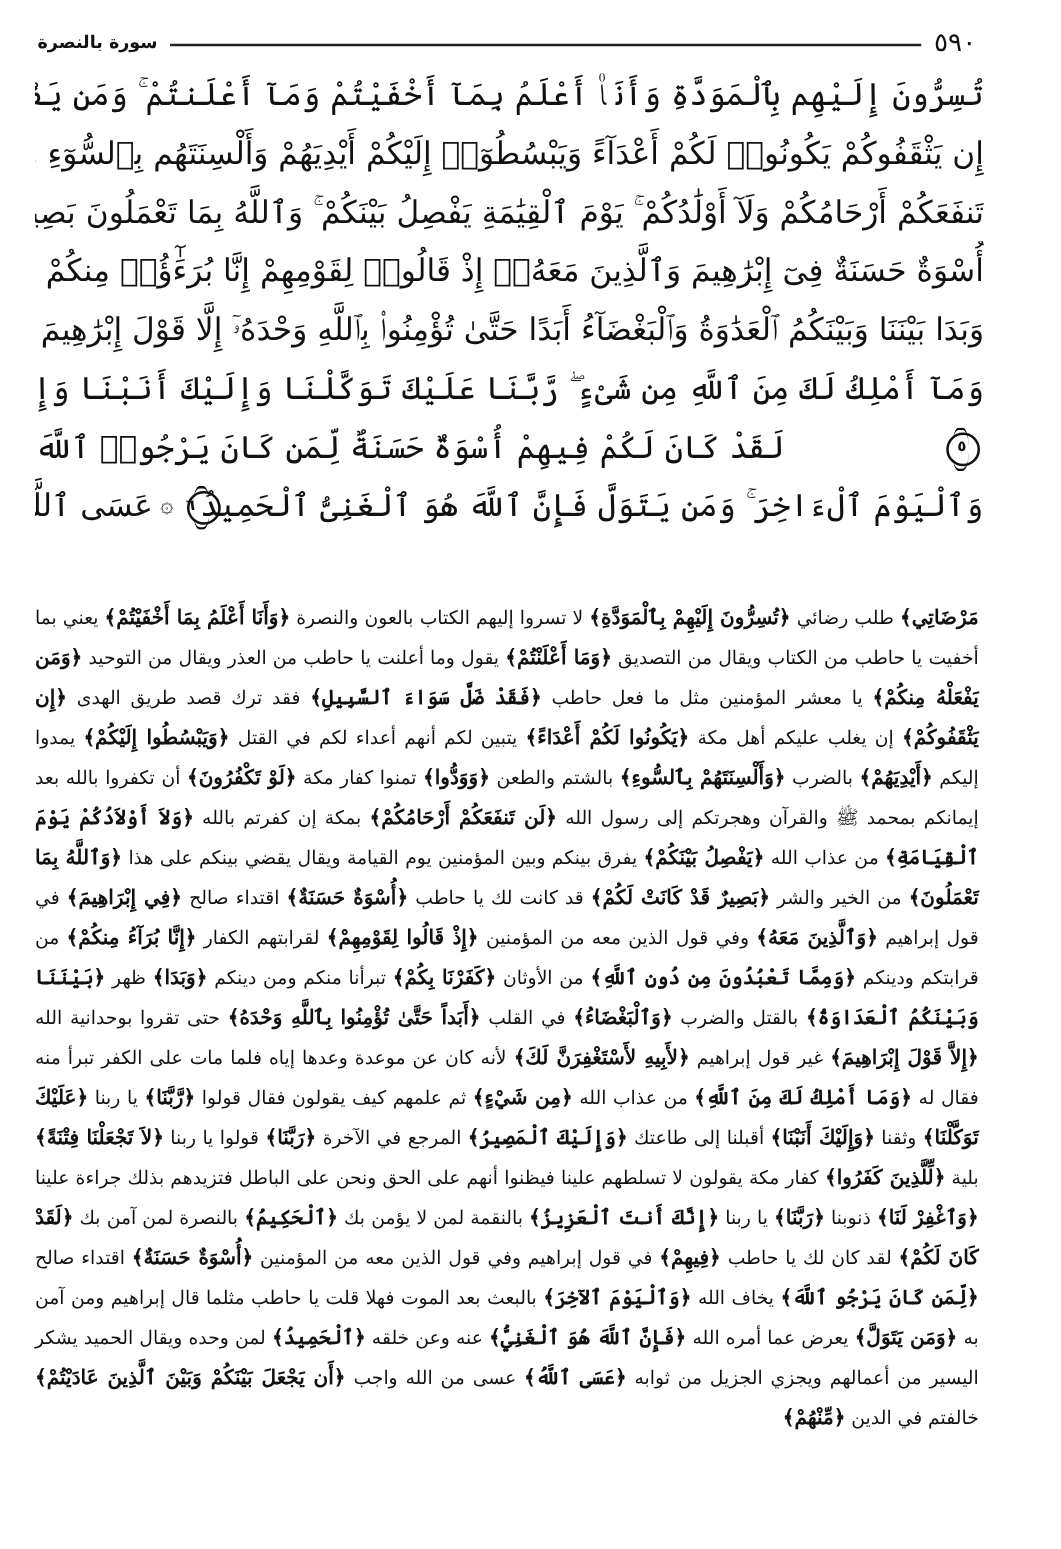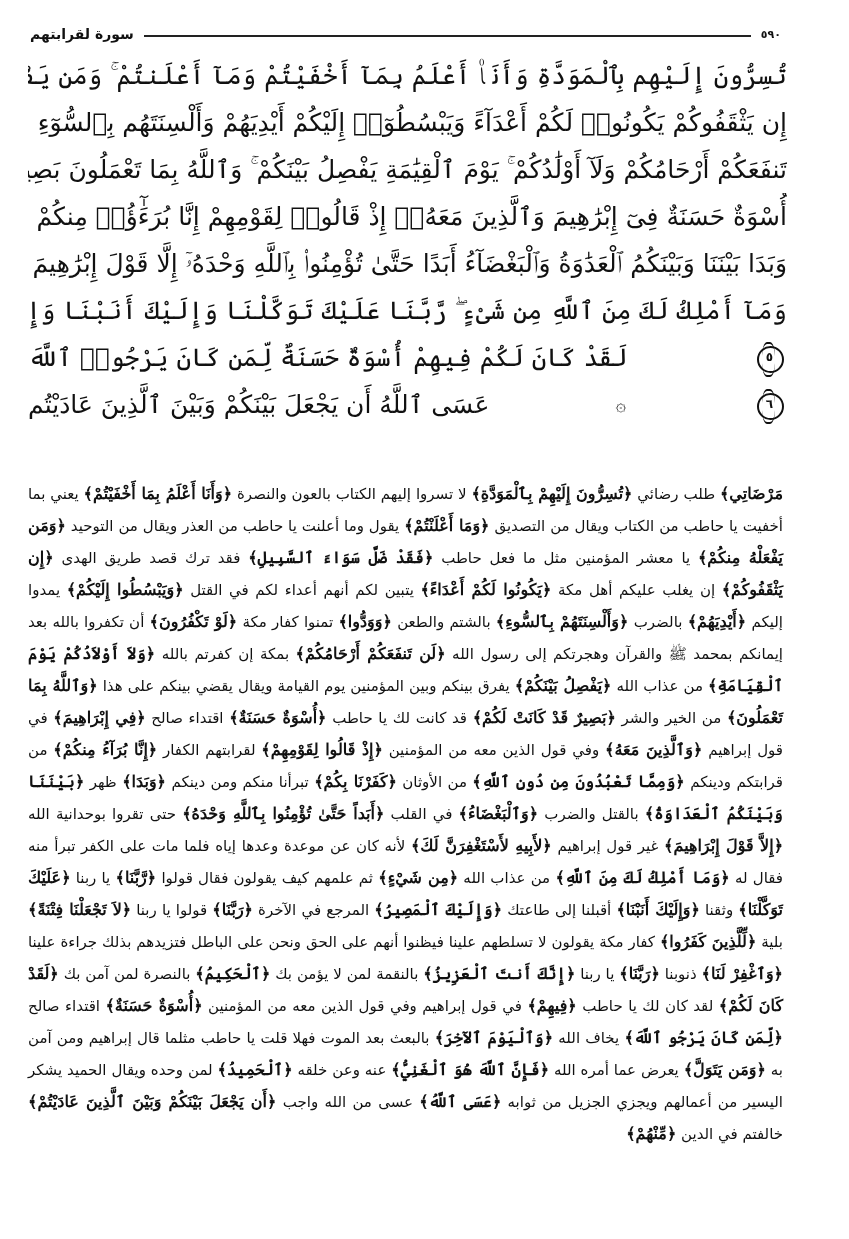--- a/index.html
+++ b/index.html
@@ -7,21 +7,21 @@
     width: 849px; height: 1239px; overflow: hidden; position: relative;
     color: #111; font-family: "DejaVu Sans", sans-serif;
   }
   .page { position: absolute; left: 0; top: 0; width: 849px; height: 1239px; }
 
   
   .header {
     position: absolute; top: 22px; left: 30px; right: 68px; height: 24px;
     direction: rtl; display: flex; align-items: center;
   }
-  .page-number { font-size: 11px; font-weight: bold; padding-left: 10px; white-space: nowrap; }
+  .page-number { font-size: 21px; font-weight: normal; padding-left: 10px; white-space: nowrap; }
   .header-rule { flex: 1; height: 0; border-top: 2px solid #222; margin-top: 4px; }
   .surah-name { font-size: 14px; font-weight: bold; padding-right: 10px; white-space: nowrap; }
 
   
   .quran {
     position: absolute; top: 52px; left: 28px; right: 62px;
     direction: rtl; text-align: justify; text-align-last: justify;
   }
   .q-line {
     height: 47px; line-height: 47px; font-family: "DejaVu Serif", serif;
@@ -56,21 +56,21 @@
   .tafsir .plain { font-weight: normal; }
 </style>
 </head>
 <body>
 
 <div class="page">
 
   <div class="header">
     <span class="page-number">٥٩٠</span>
     <span class="header-rule"></span>
-    <span class="surah-name">سورة لقرابتهم</span>
+    <span class="surah-name">سورة بالنصرة</span>
   </div>
 
   <div class="quran">
     <div class="q-line">
       <span class="q-seg">تُسِرُّونَ إِلَيْهِم بِٱلْمَوَدَّةِ وَأَنَا۠ أَعْلَمُ بِمَآ أَخْفَيْتُمْ وَمَآ أَعْلَنتُمْ ۚ وَمَن يَفْعَلْهُ مِنكُمْ فَقَدْ ضَلَّ سَوَآءَ ٱلسَّبِيلِ</span>
 
     </div>
     <div class="q-line">
       <span class="q-seg">إِن يَثْقَفُوكُمْ يَكُونُوا۟ لَكُمْ أَعْدَآءً وَيَبْسُطُوٓا۟ إِلَيْكُمْ أَيْدِيَهُمْ وَأَلْسِنَتَهُم بِٱلسُّوٓءِ وَوَدُّوا۟ لَوْ تَكْفُرُونَ</span>
 
@@ -89,20 +89,21 @@
       <span class="q-seg">وَمَآ أَمْلِكُ لَكَ مِنَ ٱللَّهِ مِن شَىْءٍ ۖ رَّبَّنَا عَلَيْكَ تَوَكَّلْنَا وَإِلَيْكَ أَنَبْنَا وَإِلَيْكَ ٱلْمَصِيرُ</span>
 
     </div>
     <div class="q-line">
       <span class="ayah-marker">
           <span>٥</span>
         </span>
       <span class="q-seg">لَقَدْ كَانَ لَكُمْ فِيهِمْ أُسْوَةٌ حَسَنَةٌ لِّمَن كَانَ يَرْجُوا۟ ٱللَّهَ</span>
     </div>
     <div class="q-line">
+      <span class="q-seg">وَٱلْيَوْمَ ٱلْءَاخِرَ ۚ وَمَن يَتَوَلَّ فَإِنَّ ٱللَّهَ هُوَ ٱلْغَنِىُّ ٱلْحَمِيدُ</span>
       <span class="ayah-marker">
           <span>٦</span>
         </span>
       <span class="hizb-star">۞</span>
       <span class="q-seg">عَسَى ٱللَّهُ أَن يَجْعَلَ بَيْنَكُمْ وَبَيْنَ ٱلَّذِينَ عَادَيْتُم</span>
     </div>
   </div>
 
   <div class="tafsir" id="tafsir"><span class="quote">مَرْضَاتِي﴾</span><span class="plain"> طلب رضائي </span><span class="quote">﴿تُسِرُّونَ إِلَيْهِمْ بِٱلْمَوَدَّةِ﴾</span><span class="plain"> لا تسروا إليهم الكتاب بالعون والنصرة </span><span class="quote">﴿وَأَنَا أَعْلَمُ بِمَا أَخْفَيْتُمْ﴾</span><span class="plain"> يعني بما أخفيت يا حاطب من الكتاب ويقال من التصديق </span><span class="quote">﴿وَمَا أَعْلَنْتُمْ﴾</span><span class="plain"> يقول وما أعلنت يا حاطب من العذر ويقال من التوحيد </span><span class="quote">﴿وَمَن يَفْعَلْهُ مِنكُمْ﴾</span><span class="plain"> يا معشر المؤمنين مثل ما فعل حاطب </span><span class="quote">﴿فَقَدْ ضَلَّ سَوَاءَ ٱلسَّبِيلِ﴾</span><span class="plain"> فقد ترك قصد طريق الهدى </span><span class="quote">﴿إِن يَثْقَفُوكُمْ﴾</span><span class="plain"> إن يغلب عليكم أهل مكة </span><span class="quote">﴿يَكُونُوا لَكُمْ أَعْدَاءً﴾</span><span class="plain"> يتبين لكم أنهم أعداء لكم في القتل </span><span class="quote">﴿وَيَبْسُطُوا إِلَيْكُمْ﴾</span><span class="plain"> يمدوا إليكم </span><span class="quote">﴿أَيْدِيَهُمْ﴾</span><span class="plain"> بالضرب </span><span class="quote">﴿وَأَلْسِنَتَهُمْ بِٱلسُّوءِ﴾</span><span class="plain"> بالشتم والطعن </span><span class="quote">﴿وَوَدُّوا﴾</span><span class="plain"> تمنوا كفار مكة </span><span class="quote">﴿لَوْ تَكْفُرُونَ﴾</span><span class="plain"> أن تكفروا بالله بعد إيمانكم بمحمد ﷺ والقرآن وهجرتكم إلى رسول الله </span><span class="quote">﴿لَن تَنفَعَكُمْ أَرْحَامُكُمْ﴾</span><span class="plain"> بمكة إن كفرتم بالله </span><span class="quote">﴿وَلاَ أَوْلاَدُكُمْ يَوْمَ ٱلْقِيَامَةِ﴾</span><span class="plain"> من عذاب الله </span><span class="quote">﴿يَفْصِلُ بَيْنَكُمْ﴾</span><span class="plain"> يفرق بينكم وبين المؤمنين يوم القيامة ويقال يقضي بينكم على هذا </span><span class="quote">﴿وَٱللَّهُ بِمَا تَعْمَلُونَ﴾</span><span class="plain"> من الخير والشر </span><span class="quote">﴿بَصِيرٌ قَدْ كَانَتْ لَكُمْ﴾</span><span class="plain"> قد كانت لك يا حاطب </span><span class="quote">﴿أُسْوَةٌ حَسَنَةٌ﴾</span><span class="plain"> اقتداء صالح </span><span class="quote">﴿فِي إِبْرَاهِيمَ﴾</span><span class="plain"> في قول إبراهيم </span><span class="quote">﴿وَٱلَّذِينَ مَعَهُ﴾</span><span class="plain"> وفي قول الذين معه من المؤمنين </span><span class="quote">﴿إِذْ قَالُوا لِقَوْمِهِمْ﴾</span><span class="plain"> لقرابتهم الكفار </span><span class="quote">﴿إِنَّا بُرَآءُ مِنكُمْ﴾</span><span class="plain"> من قرابتكم ودينكم </span><span class="quote">﴿وَمِمَّا تَعْبُدُونَ مِن دُونِ ٱللَّهِ﴾</span><span class="plain"> من الأوثان </span><span class="quote">﴿كَفَرْنَا بِكُمْ﴾</span><span class="plain"> تبرأنا منكم ومن دينكم </span><span class="quote">﴿وَبَدَا﴾</span><span class="plain"> ظهر </span><span class="quote">﴿بَيْنَنَا وَبَيْنَكُمُ ٱلْعَدَاوَةُ﴾</span><span class="plain"> بالقتل والضرب </span><span class="quote">﴿وَٱلْبَغْضَاءُ﴾</span><span class="plain"> في القلب </span><span class="quote">﴿أَبَداً حَتَّىٰ تُؤْمِنُوا بِٱللَّهِ وَحْدَهُ﴾</span><span class="plain"> حتى تقروا بوحدانية الله </span><span class="quote">﴿إِلاَّ قَوْلَ إِبْرَاهِيمَ﴾</span><span class="plain"> غير قول إبراهيم </span><span class="quote">﴿لأَبِيهِ لأَسْتَغْفِرَنَّ لَكَ﴾</span><span class="plain"> لأنه كان عن موعدة وعدها إياه فلما مات على الكفر تبرأ منه فقال له </span><span class="quote">﴿وَمَا أَمْلِكُ لَكَ مِنَ ٱللَّهِ﴾</span><span class="plain"> من عذاب الله </span><span class="quote">﴿مِن شَيْءٍ﴾</span><span class="plain"> ثم علمهم كيف يقولون فقال قولوا </span><span class="quote">﴿رَّبَّنَا﴾</span><span class="plain"> يا ربنا </span><span class="quote">﴿عَلَيْكَ تَوَكَّلْنَا﴾</span><span class="plain"> وثقنا </span><span class="quote">﴿وَإِلَيْكَ أَنَبْنَا﴾</span><span class="plain"> أقبلنا إلى طاعتك </span><span class="quote">﴿وَإِلَيْكَ ٱلْمَصِيرُ﴾</span><span class="plain"> المرجع في الآخرة </span><span class="quote">﴿رَبَّنَا﴾</span><span class="plain"> قولوا يا ربنا </span><span class="quote">﴿لاَ تَجْعَلْنَا فِتْنَةً﴾</span><span class="plain"> بلية </span><span class="quote">﴿لِّلَّذِينَ كَفَرُوا﴾</span><span class="plain"> كفار مكة يقولون لا تسلطهم علينا فيظنوا أنهم على الحق ونحن على الباطل فتزيدهم بذلك جراءة علينا </span><span class="quote">﴿وَٱغْفِرْ لَنَا﴾</span><span class="plain"> ذنوبنا </span><span class="quote">﴿رَبَّنَا﴾</span><span class="plain"> يا ربنا </span><span class="quote">﴿إِنَّكَ أَنتَ ٱلْعَزِيزُ﴾</span><span class="plain"> بالنقمة لمن لا يؤمن بك </span><span class="quote">﴿ٱلْحَكِيمُ﴾</span><span class="plain"> بالنصرة لمن آمن بك </span><span class="quote">﴿لَقَدْ كَانَ لَكُمْ﴾</span><span class="plain"> لقد كان لك يا حاطب </span><span class="quote">﴿فِيهِمْ﴾</span><span class="plain"> في قول إبراهيم وفي قول الذين معه من المؤمنين </span><span class="quote">﴿أُسْوَةٌ حَسَنَةٌ﴾</span><span class="plain"> اقتداء صالح </span><span class="quote">﴿لِّمَن كَانَ يَرْجُو ٱللَّهَ﴾</span><span class="plain"> يخاف الله </span><span class="quote">﴿وَٱلْيَوْمَ ٱلآخِرَ﴾</span><span class="plain"> بالبعث بعد الموت فهلا قلت يا حاطب مثلما قال إبراهيم ومن آمن به </span><span class="quote">﴿وَمَن يَتَوَلَّ﴾</span><span class="plain"> يعرض عما أمره الله </span><span class="quote">﴿فَإِنَّ ٱللَّهَ هُوَ ٱلْغَنِيُّ﴾</span><span class="plain"> عنه وعن خلقه </span><span class="quote">﴿ٱلْحَمِيدُ﴾</span><span class="plain"> لمن وحده ويقال الحميد يشكر اليسير من أعمالهم ويجزي الجزيل من ثوابه </span><span class="quote">﴿عَسَى ٱللَّهُ﴾</span><span class="plain"> عسى من الله واجب </span><span class="quote">﴿أَن يَجْعَلَ بَيْنَكُمْ وَبَيْنَ ٱلَّذِينَ عَادَيْتُمْ﴾</span><span class="plain"> خالفتم في الدين </span><span class="quote">﴿مِّنْهُمْ﴾</span></div>
 </div>

